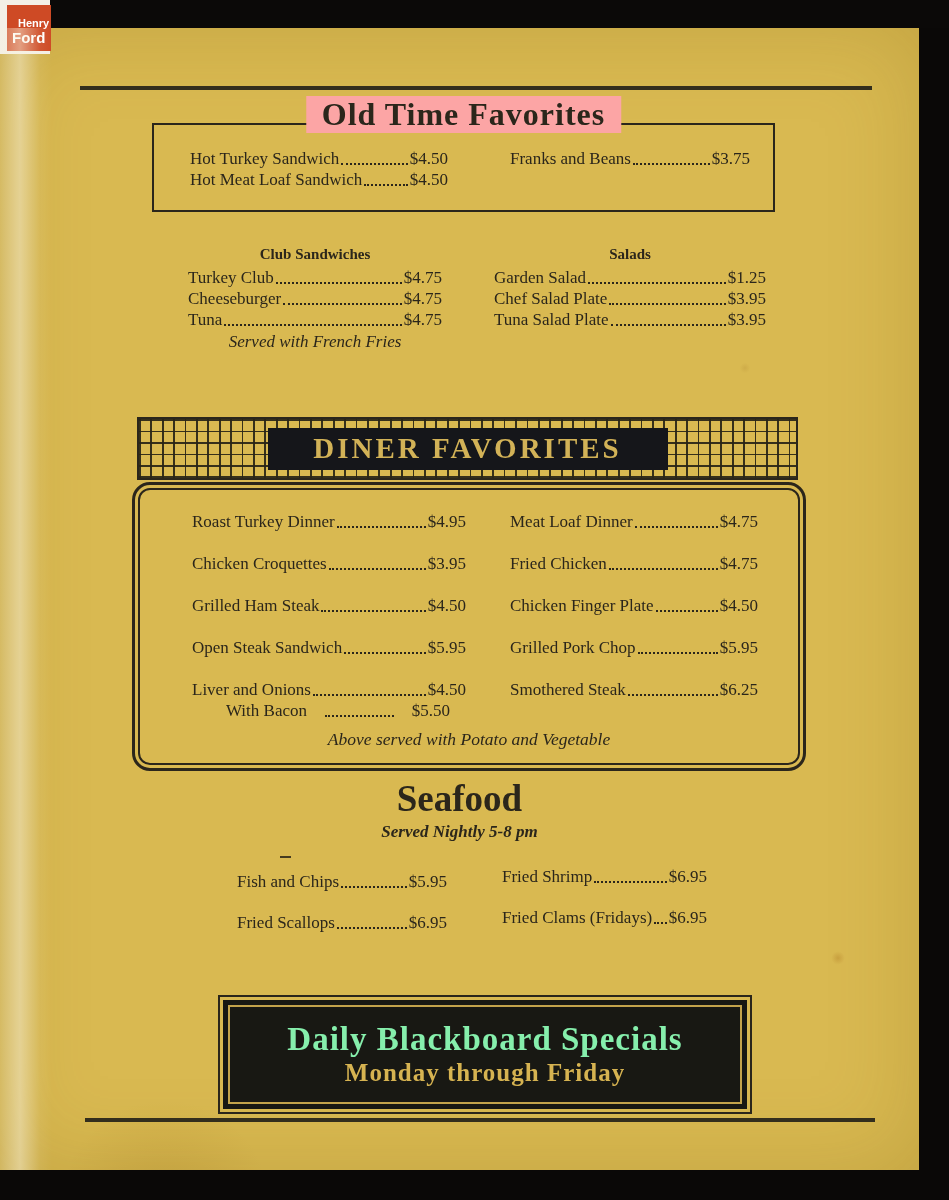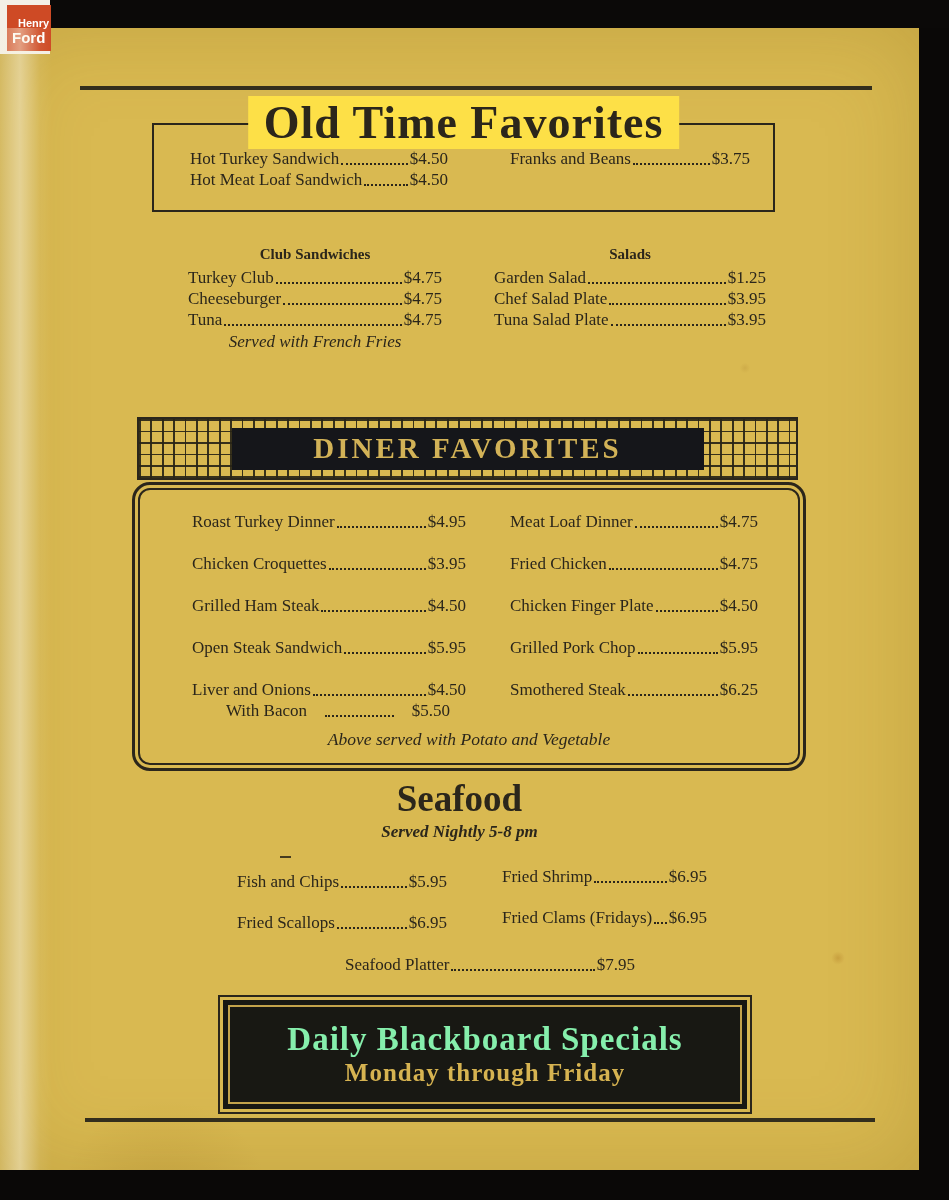--- a/index.html
+++ b/index.html
@@ -34,22 +34,22 @@
   #logo .l3 { position:absolute; left:5px;  top:25px; font-size:15px; font-weight:bold; }
 
   .rule { position:absolute; height:4px; background:#332e1d; }
   #rule-top    { left:80px; top:86px;  width:792px; }
   #rule-bottom { left:85px; top:1118px; width:790px; }
 
   
   #otf-box { position:absolute; left:152px; top:123px; width:623px; height:89px; border:2px solid #2b261b; }
   #otf-title {
     position:absolute; left:50%; top:-29px; transform:translateX(-50%);
-    background:#fde047; padding:0 16px; white-space:nowrap;
-    font-size:46px; font-weight:bold; letter-spacing:1px;
+    background:#fca5a5; padding:0 16px; white-space:nowrap;
+    font-size:32px; font-weight:bold; letter-spacing:1px;
   }
   #otf-grid { position:absolute; left:36px; top:24px; display:grid; grid-template-columns:258px 240px; column-gap:62px; }
 
   
   .mi { display:flex; height:20px; margin-bottom:1px; font-size:17px; white-space:nowrap; }
   .mi .nm { flex:0 0 auto; }
   .mi .pr { flex:0 0 auto; }
   .mi .leader { flex:1 1 auto; min-width:10px; height:0; align-self:flex-end;
                 margin:0 2px 4px 2px; border-bottom:2px dotted #2b261b; }
   .mi.indent { margin-left:34px; margin-right:16px; }
@@ -63,21 +63,21 @@
   
   #banner {
     position:absolute; left:137px; top:417px; width:661px; height:63px;
     border:2px solid #2b261b; background-color:#d9b951;
     background-image:
       repeating-linear-gradient(0deg,  rgba(40,36,22,.92) 0 1.7px, transparent 1.7px 11.4px),
       repeating-linear-gradient(90deg, rgba(40,36,22,.92) 0 1.7px, transparent 1.7px 11.4px);
     display:flex; align-items:center; justify-content:center;
   }
   #banner-plate {
-    width:472px; height:42px; background:#15161a; display:flex; align-items:center; justify-content:center;
+    width:400px; height:42px; background:#15161a; display:flex; align-items:center; justify-content:center;
     font-size:29px; font-weight:bold; letter-spacing:3px; color:#d2b257; white-space:nowrap;
   }
 
   
   #diner-box { position:absolute; left:132px; top:482px; width:674px; height:289px;
                border:3px solid #2b261b; border-radius:18px; padding:3px; }
   #diner-inner { width:100%; height:100%; border:2px solid #2b261b; border-radius:12px; position:relative; }
   #diner-grid { position:absolute; left:52px; top:22px; display:grid; grid-template-columns:274px 248px; column-gap:44px; }
   .diner-col .mi { margin-bottom:22px; }
   .diner-col .mi.indent { margin-top:-21px; margin-bottom:22px;gap:16px; }
@@ -281,27 +281,20 @@
         <span class="nm">Fried Shrimp</span>
         <span class="leader"></span>
         <span class="pr">$6.95</span>
       </div>
       <div class="mi">
         <span class="nm">Fried Clams (Fridays)</span>
         <span class="leader"></span>
         <span class="pr">$6.95</span>
       </div>
     </div>
-  <div id="sea-center">
-      <div class="mi">
-        <span class="nm">Seafood Platter</span>
-        <span class="leader"></span>
-        <span class="pr">$7.95</span>
-      </div>
-    </div>
 
   <div id="specials-outer">
     <div id="specials-black">
       <div id="specials-frame">
         <div class="s1">Daily Blackboard Specials</div>
         <div class="s2">Monday through Friday</div>
       </div>
     </div>
   </div>
 

